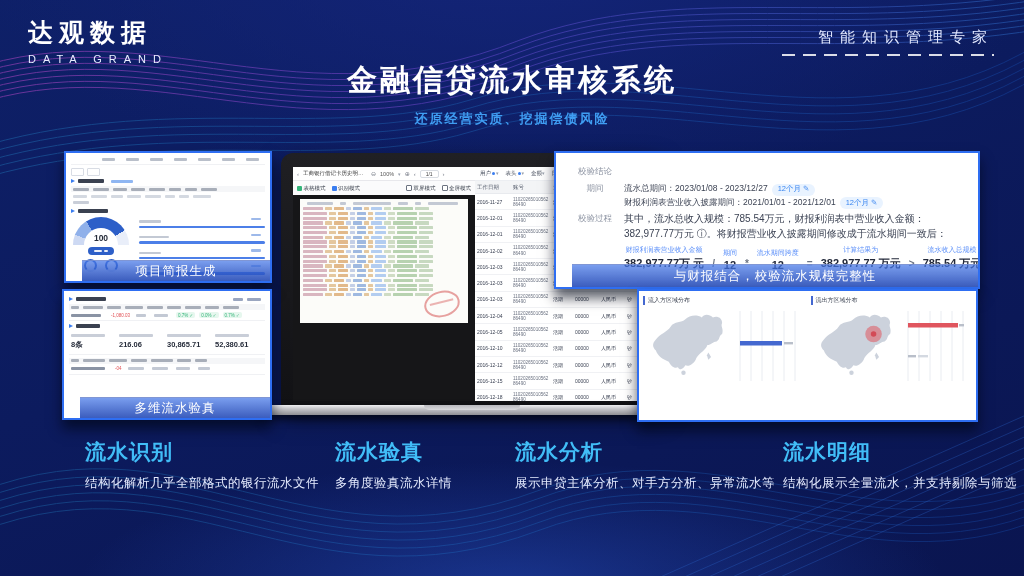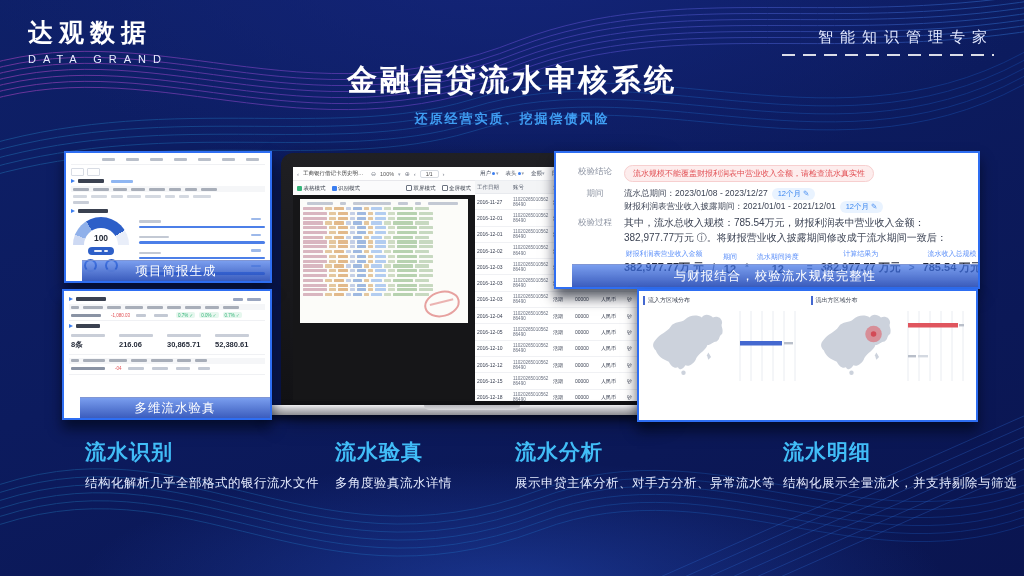--- a/index.html
+++ b/index.html
@@ -702,21 +702,20 @@
         <span class="sk" style="width:12px"></span>
       </div>
     </div>
     <div class="caption">多维流水验真</div>
   </div>
 
   <div class="panel p-scale">
     <div class="sc-body">
       <div class="sc-row">
         <span class="sc-label">校验结论</span>
-        <span class="alert-pill">流水规模不能覆盖财报利润表中营业收入金额，请检查流水真实性</span>
       </div>
       <div class="sc-row">
         <span class="sc-label">期间</span>
         <span>
           <span>流水总期间：2023/01/08 - 2023/12/27</span><span class="badge">12个月 ✎</span><br>
           <span>财报利润表营业收入披露期间：2021/01/01 - 2021/12/01</span><span class="badge">12个月 ✎</span>
         </span>
       </div>
       <div class="sc-row" style="margin-top:3px">
         <span class="sc-label">校验过程</span>

